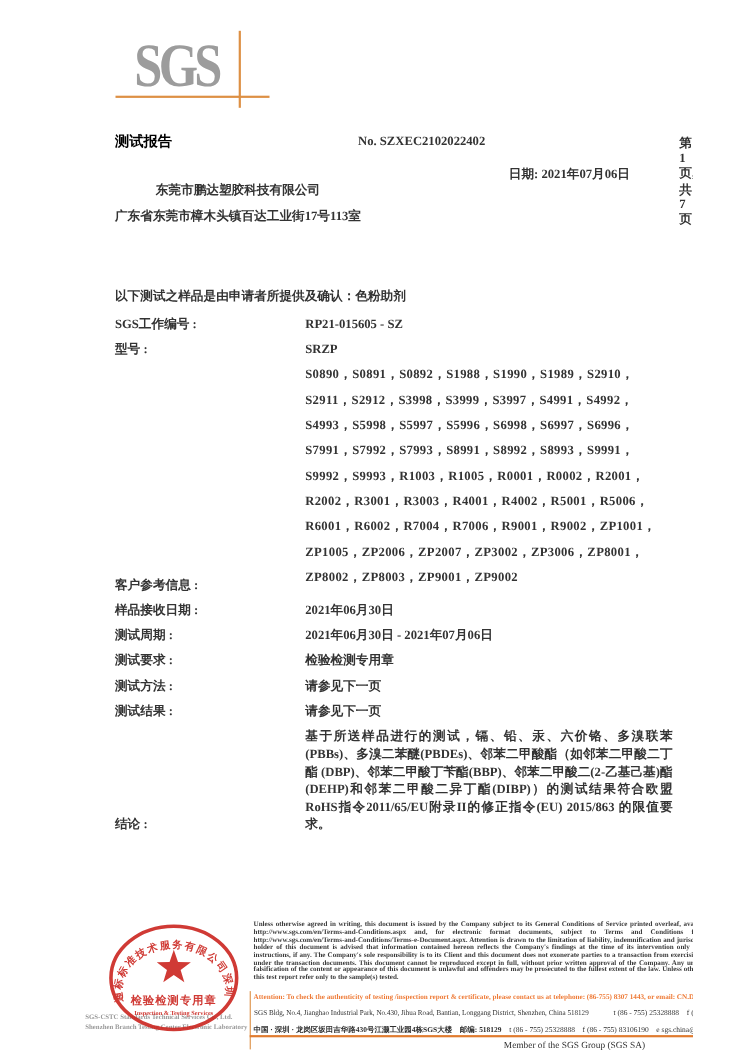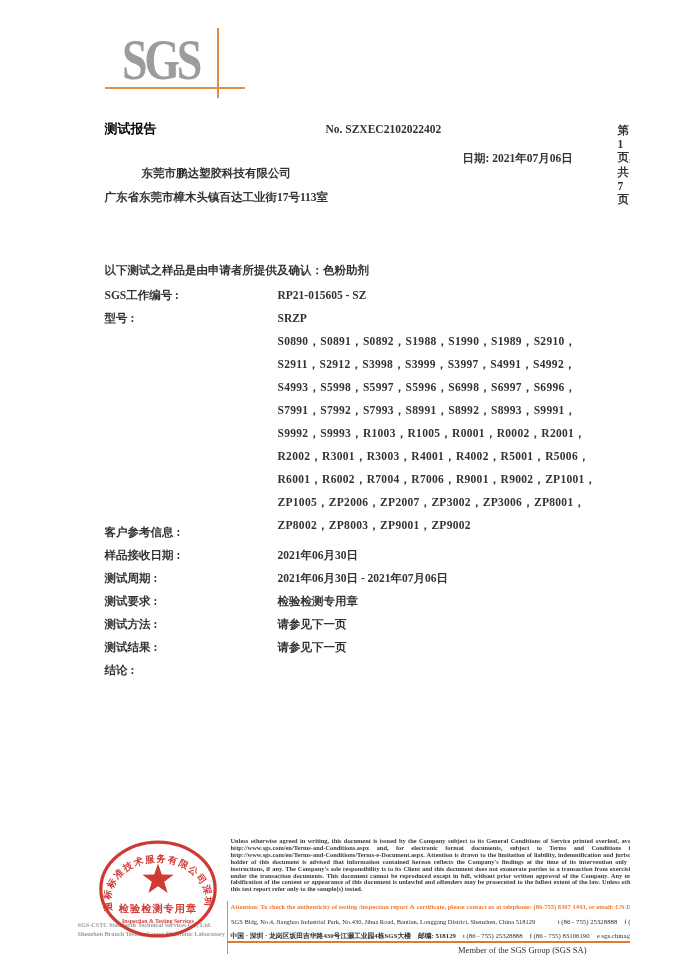--- a/index.html
+++ b/index.html
@@ -121,20 +121,21 @@
       <div class="val">请参见下一页</div>
     </div>
 
     <div class="frow">
       <div class="lbl">测试结果 :</div>
       <div class="val">请参见下一页</div>
     </div>
 
     <div class="frow">
       <div class="lbl">结论 :</div>
+      <div class="val conclusion-val">基于所送样品进行的测试，镉、铅、汞、六价铬、多溴联苯(PBBs)、多溴二苯醚(PBDEs)、邻苯二甲酸酯（如邻苯二甲酸二丁酯 (DBP)、邻苯二甲酸丁苄酯(BBP)、邻苯二甲酸二(2-乙基己基)酯(DEHP)和邻苯二甲酸二异丁酯(DIBP)）的测试结果符合欧盟RoHS指令2011/65/EU附录II的修正指令(EU) 2015/863 的限值要求。</div>
     </div>
   </div>
 
   <svg class="stamp" viewBox="0 0 120 98">
     <ellipse cx="60" cy="49" rx="56" ry="46" fill="none" stroke="#cc2a24" stroke-width="3.2"></ellipse>
     <path id="ringPath" d="M 16,72 A 46.5,37.5 0 1 1 104,72" fill="none"></path>
     <text font-size="9.2" fill="#cc2a24" font-weight="bold" letter-spacing="1.5">
       <textPath href="#ringPath" startOffset="2">通标标准技术服务有限公司深圳分公司</textPath>
     </text>
     <polygon fill="#cc2a24" points="60,24 63.76,34.82 75.22,35.06 66.09,41.98 69.4,52.94 60,46.4 50.6,52.94 53.91,41.98 44.78,35.06 56.24,34.82"></polygon>

